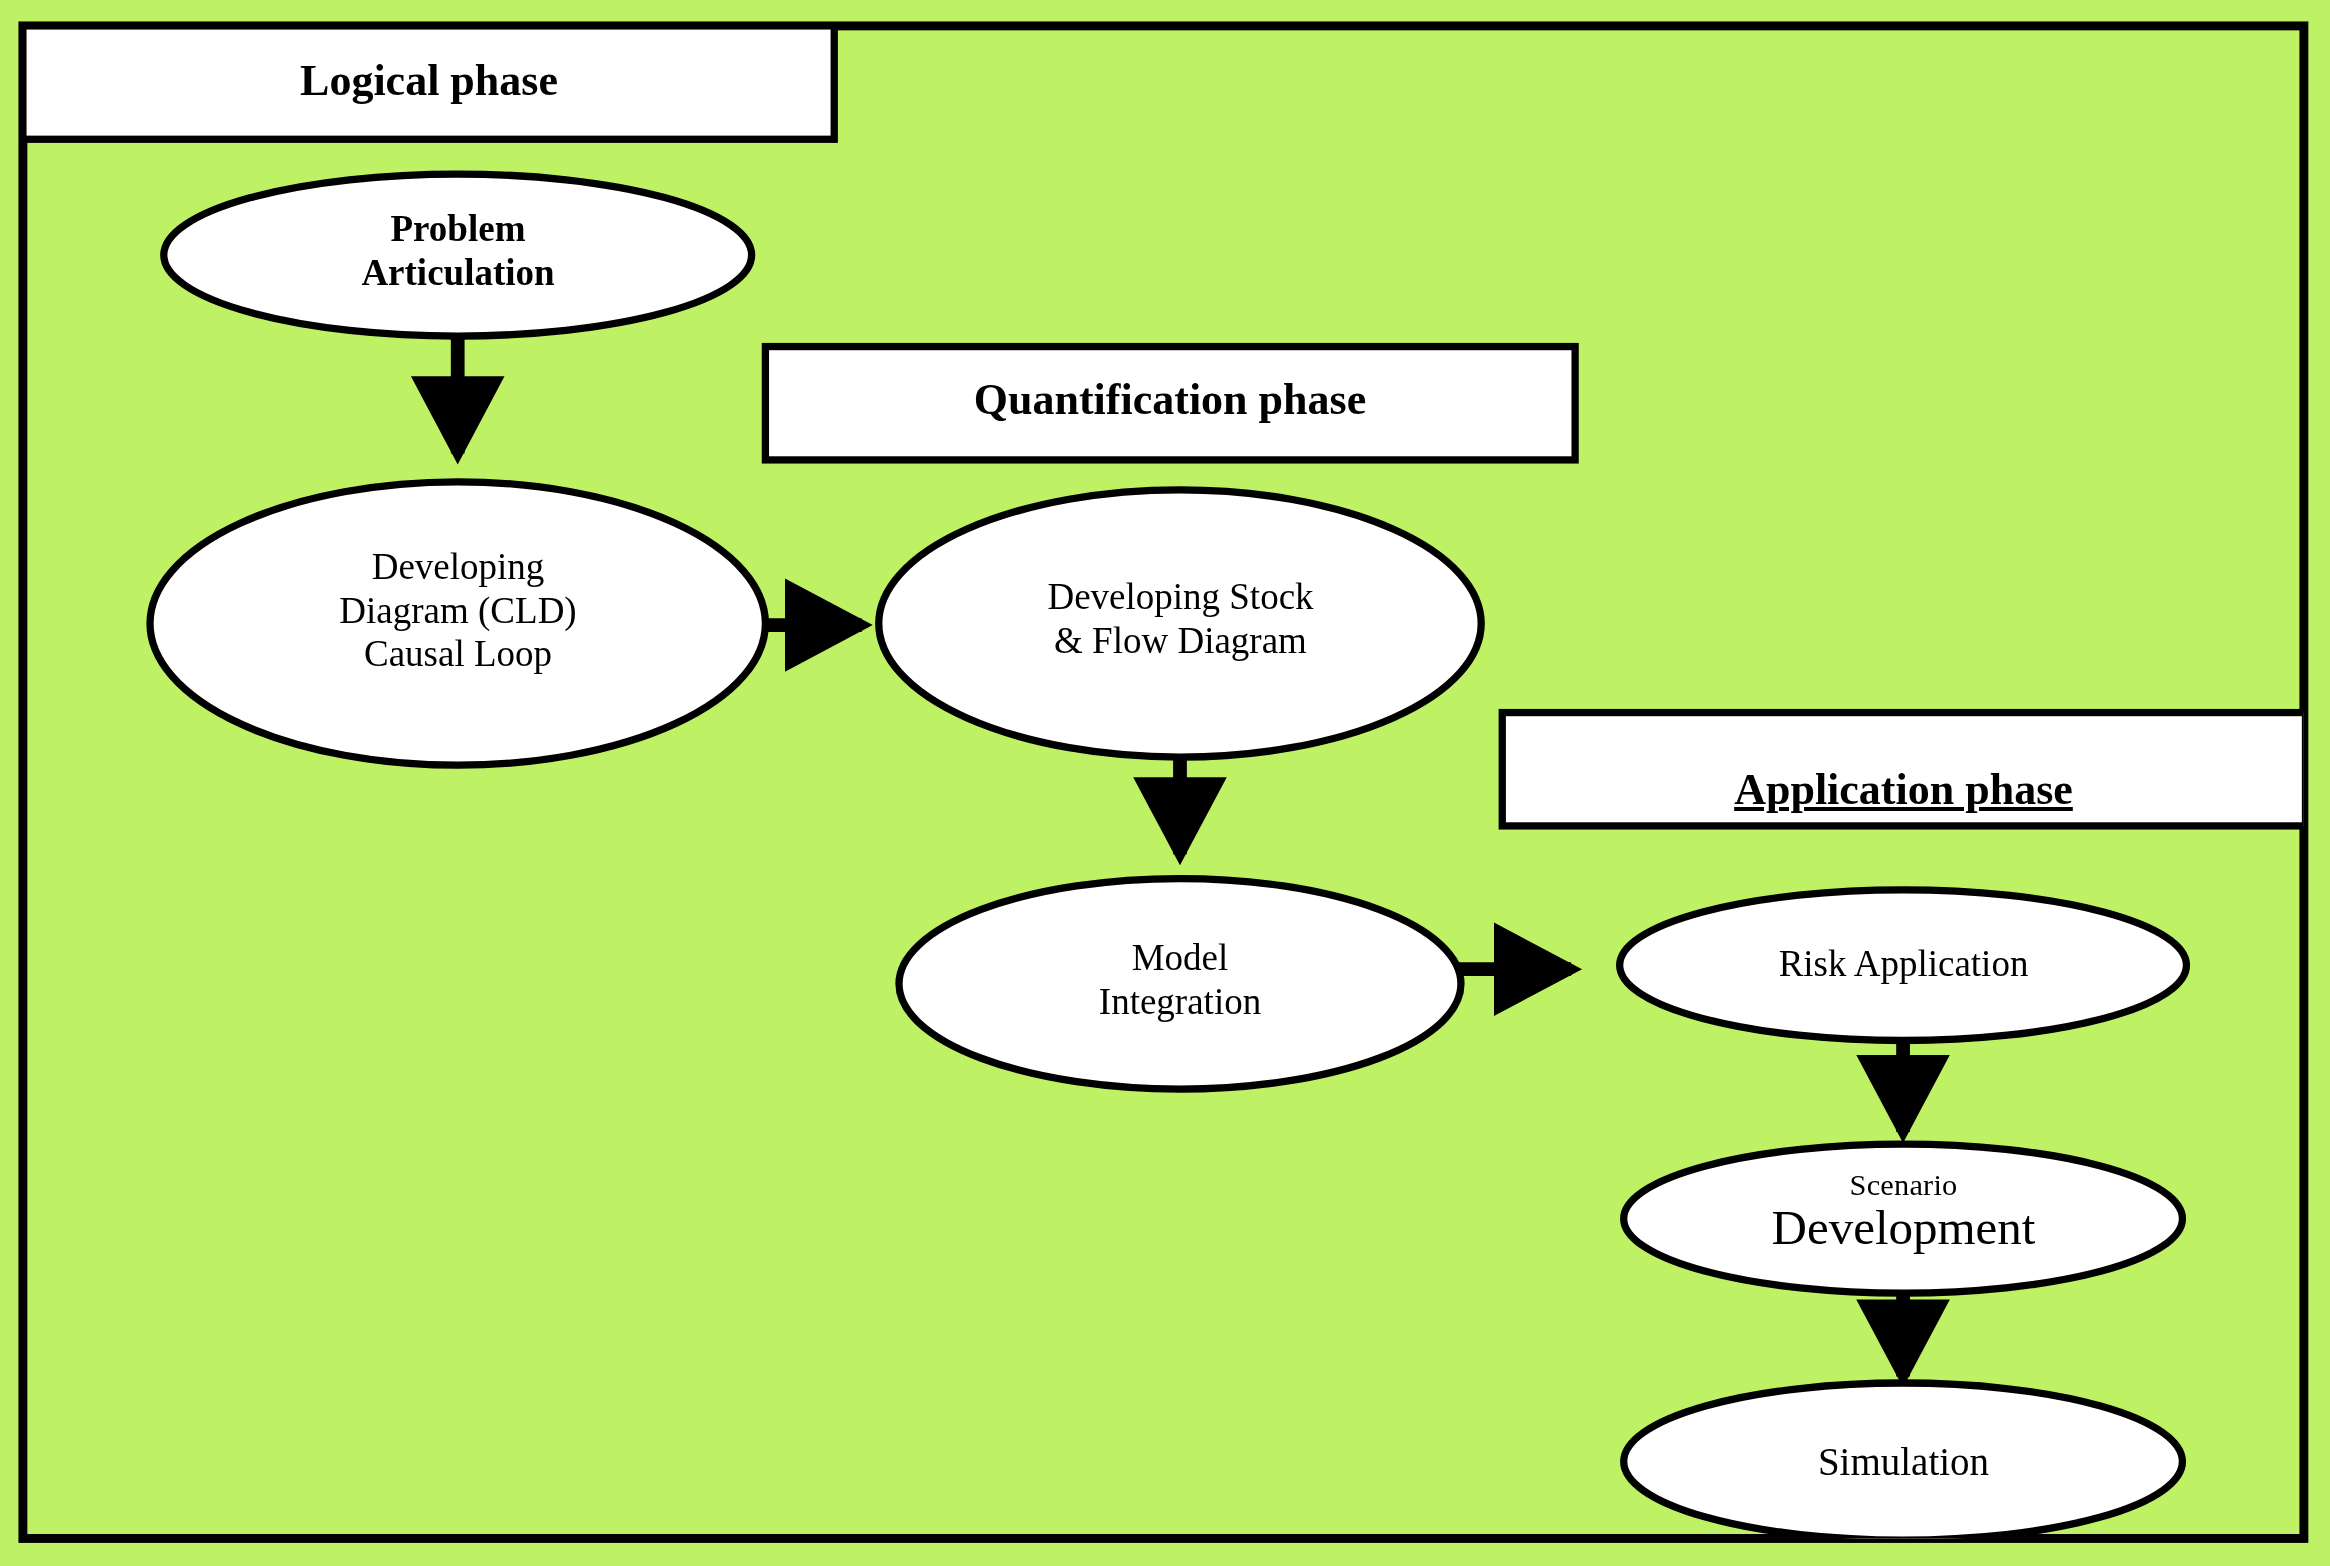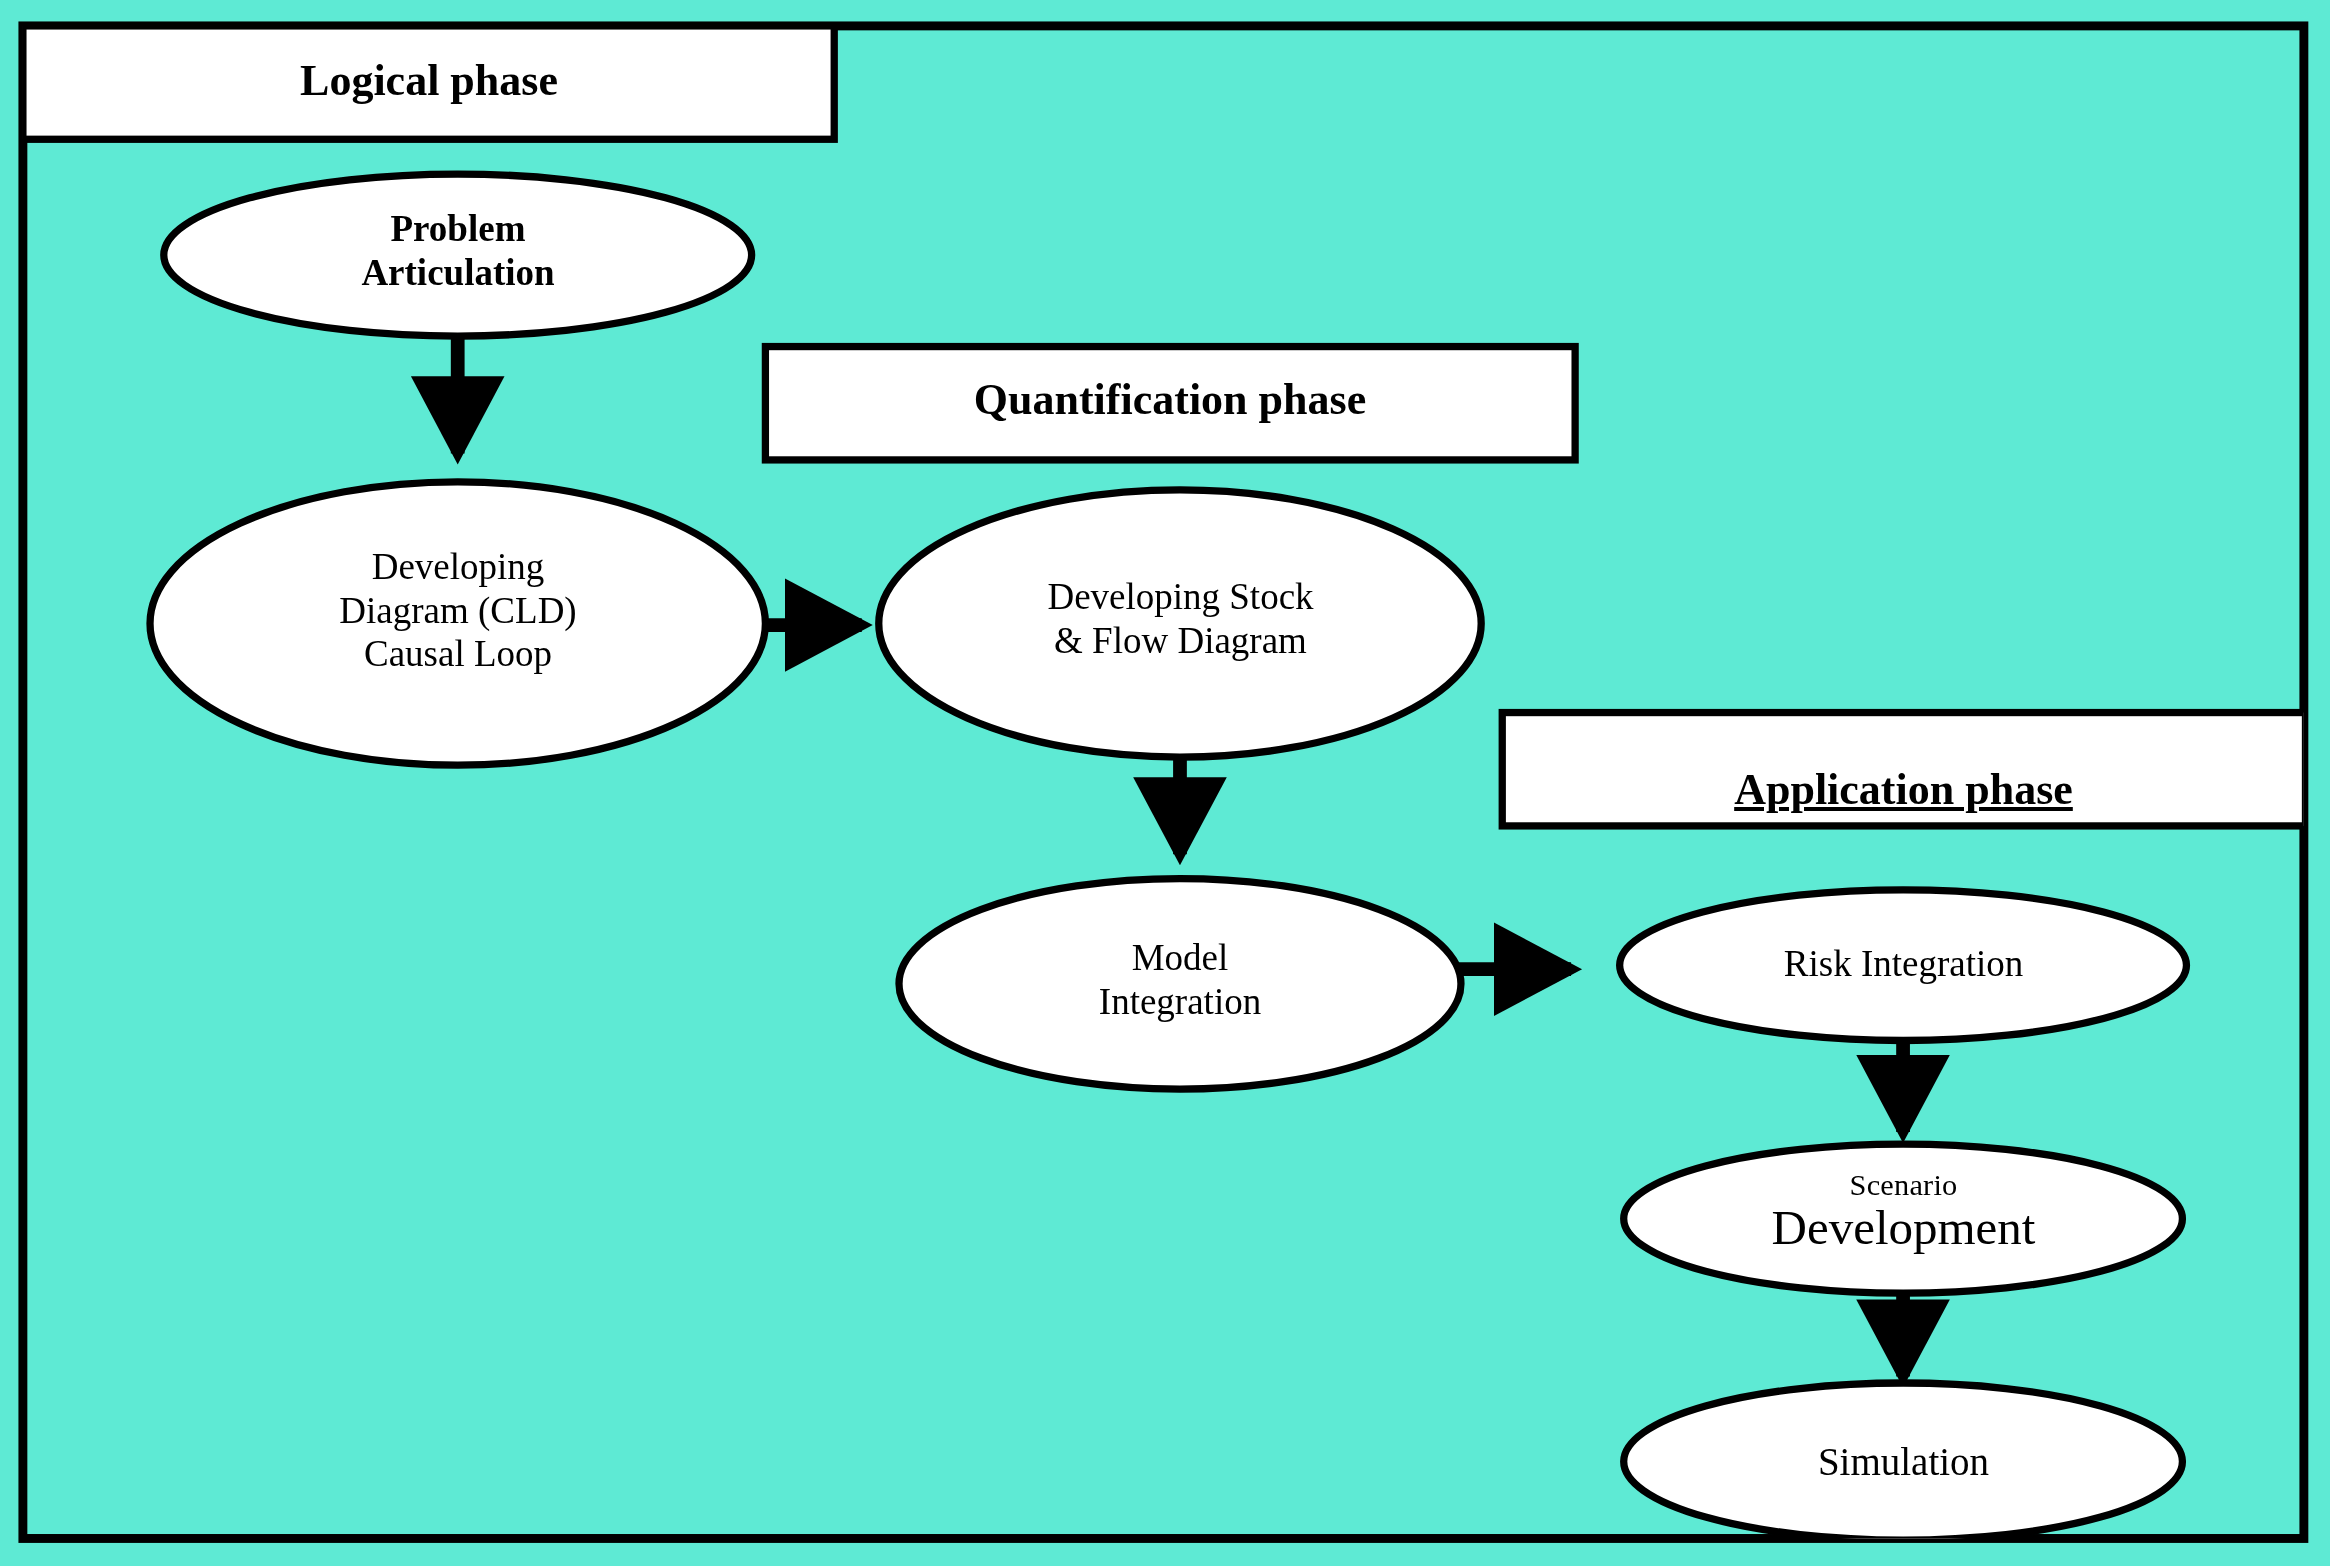--- a/index.html
+++ b/index.html
@@ -9,21 +9,21 @@
     background: #ffffff;
   }
   body {
     font-family: "Liberation Serif", "DejaVu Serif", serif;
     color: #000000;
   }
   #stage {
     position: relative;
     width: 2330px;
     height: 1566px;
-    background: #5eead4;
+    background: #bef264;
     overflow: hidden;
   }
   #diagram-svg {
     position: absolute;
     left: 0;
     top: 0;
     width: 2330px;
     height: 1566px;
     display: block;
   }
@@ -121,21 +121,21 @@
     <span class="ln">Developing Stock</span>
     <span class="ln">&amp; Flow Diagram</span>
   </div>
 
   <div class="node-label" style="left:899px; top:936px; width:562px; font-size:37px;">
     <span class="ln">Model</span>
     <span class="ln">Integration</span>
   </div>
 
   <div class="node-label" style="left:1620px; top:942px; width:567px; font-size:37px;">
-    <span class="ln">Risk Integration</span>
+    <span class="ln">Risk Application</span>
   </div>
 
   <div class="node-label" style="left:1624px; top:1170px; width:559px; font-size:49px; line-height:1.05;">
     <span class="ln small-line">Scenario</span>
     <span class="ln">Development</span>
   </div>
 
   <div class="node-label" style="left:1624px; top:1439px; width:559px; font-size:39px;">
     <span class="ln">Simulation</span>
   </div>

